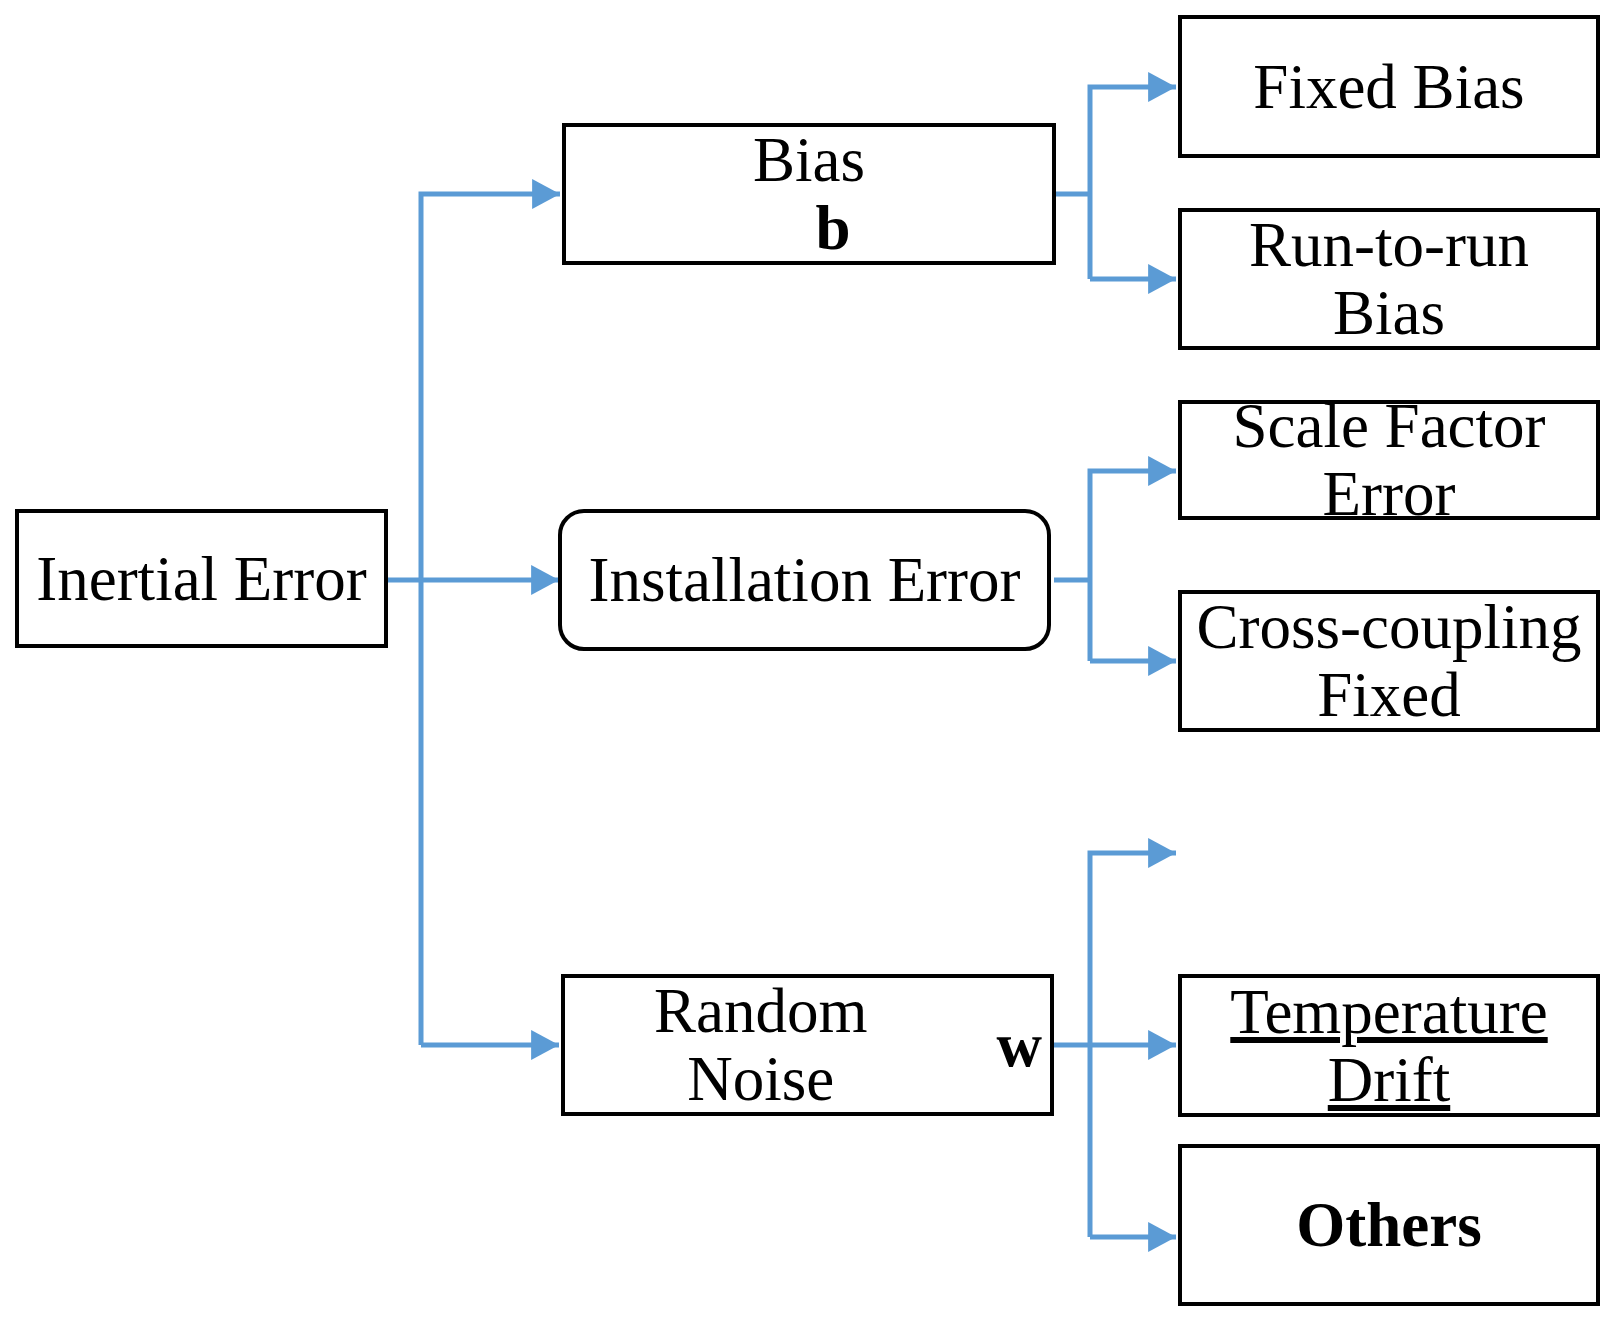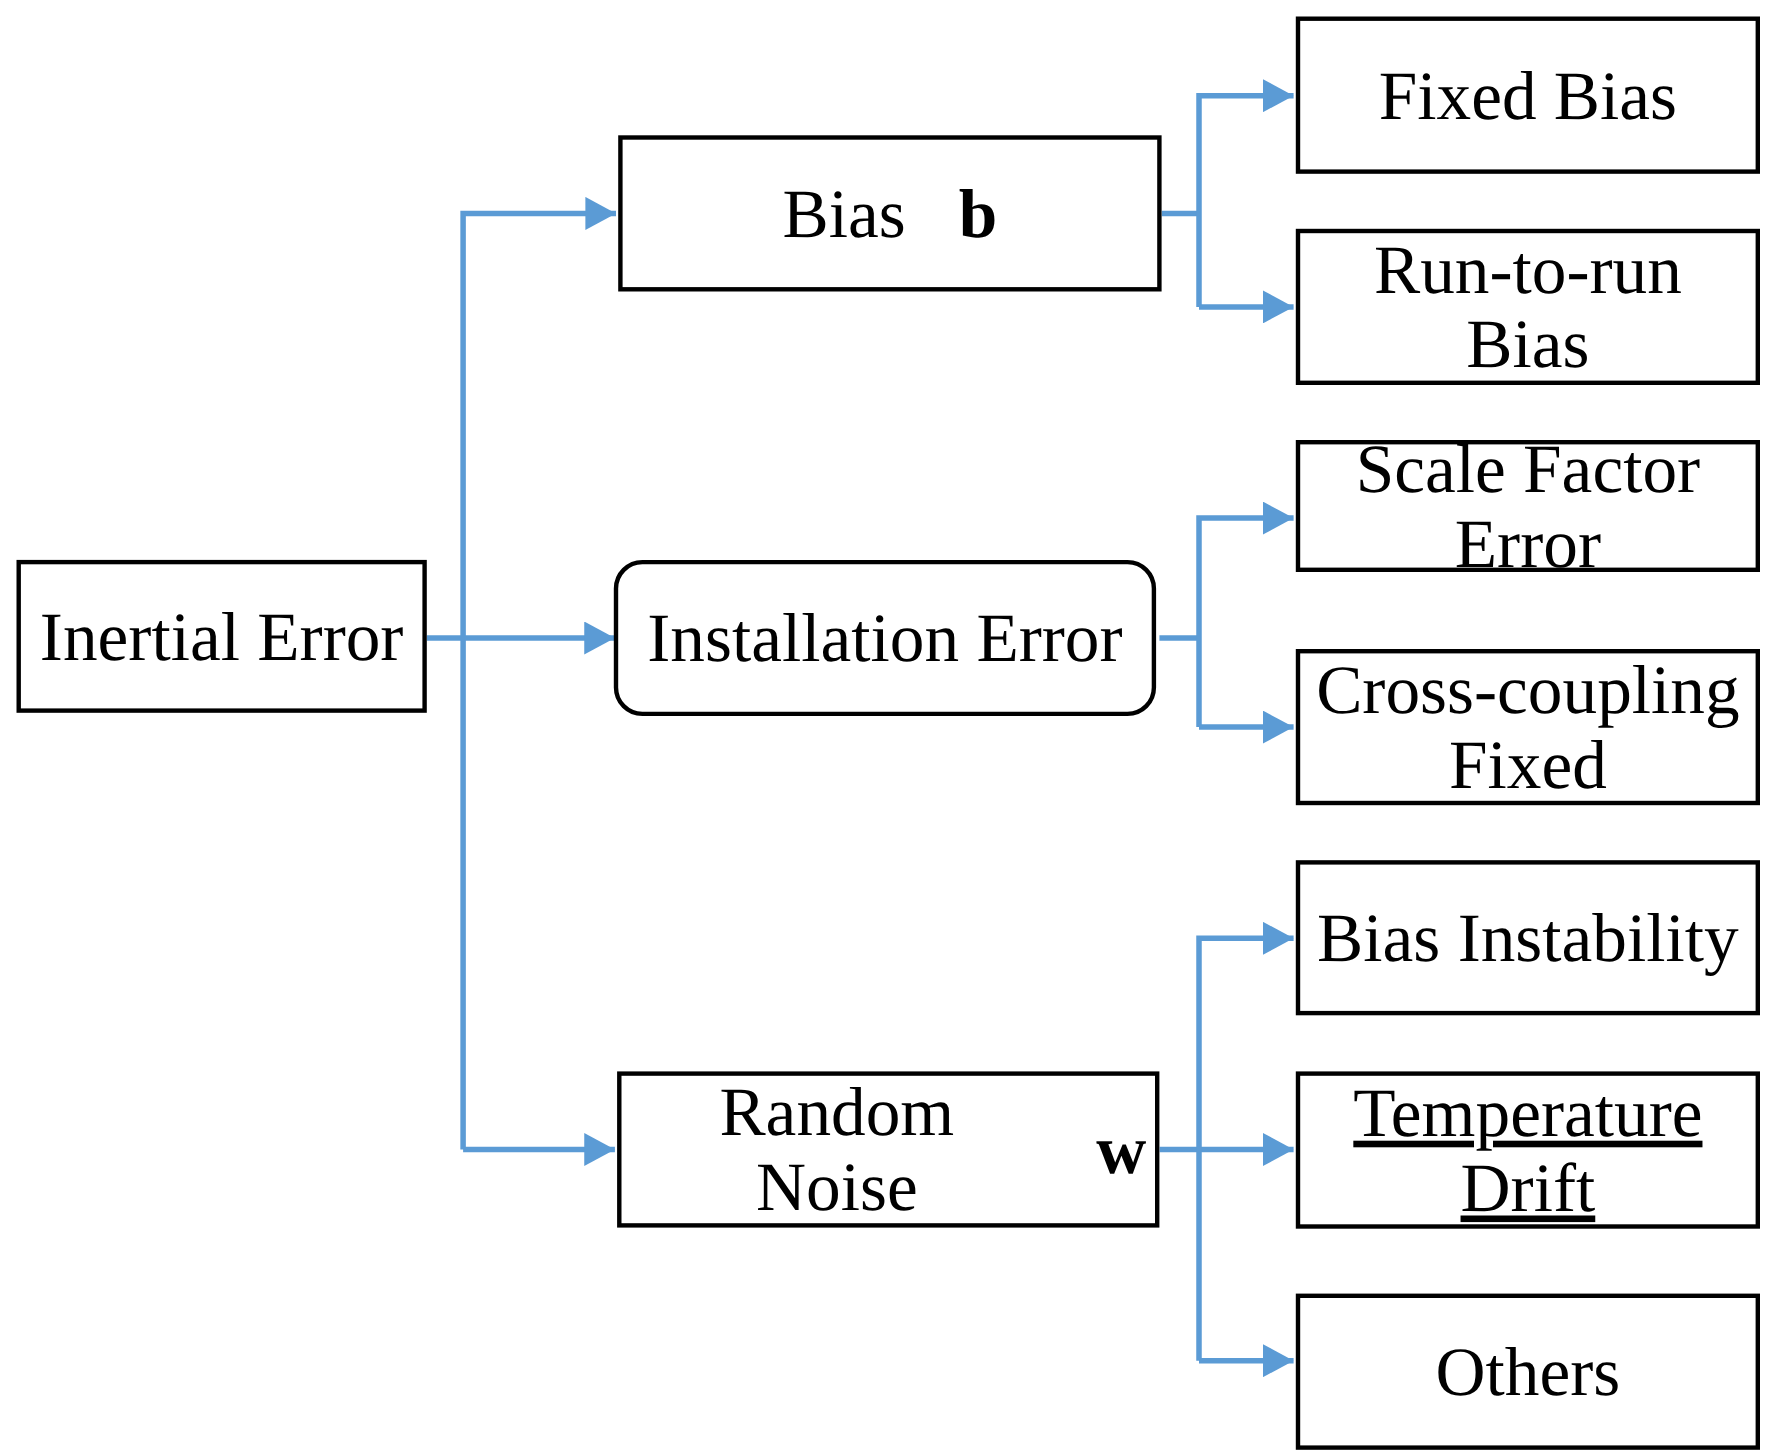--- a/index.html
+++ b/index.html
@@ -27,30 +27,30 @@
     align-items: center;
     justify-content: center;
     text-align: center;
     font-size: 63px;
     line-height: 68px;
     padding: 0 8px;
   }
   .node .sym { font-weight: bold; margin-left: 48px; }
   
   .n-root     { left: 15px;   top: 509px;  width: 373px; height: 139px; }
-  .n-bias     { left: 562px;  top: 123px;  width: 494px; height: 142px; }
+  .n-bias     { left: 562px;  top: 123px;  width: 494px; height: 142px; flex-direction: column; }
   .n-install  { left: 558px;  top: 509px;  width: 493px; height: 142px; border-radius: 26px; }
   .n-random   { left: 561px;  top: 974px;  width: 493px; height: 142px; }
   .n-fixed    { left: 1178px; top: 15px;   width: 422px; height: 143px; }
   .n-run      { left: 1178px; top: 208px;  width: 422px; height: 142px; }
   .n-scale    { left: 1178px; top: 400px;  width: 422px; height: 120px; }
   .n-cross    { left: 1178px; top: 590px;  width: 422px; height: 142px; }
   .n-instab   { left: 1178px; top: 782px;  width: 422px; height: 141px; }
   .n-temp     { left: 1178px; top: 974px;  width: 422px; height: 143px; text-decoration: underline; }
-  .n-others   { left: 1178px; top: 1176px; width: 422px; height: 142px; }
+  .n-others   { left: 1178px; top: 1144px; width: 422px; height: 162px; font-weight: bold; }
 </style>
 </head>
 <body>
 
 <div class="canvas" style="--box-border: #000000; --box-fill: #FFFFFF; --text-color: #000000;">
 
   <svg class="connectors" viewBox="0 0 1612 1320" xmlns="http://www.w3.org/2000/svg">
     <defs>
       <marker id="arrow" markerUnits="userSpaceOnUse" markerWidth="28" markerHeight="30" viewBox="0 0 26 28" refX="26" refY="14" orient="auto">
         <path class="arrowhead" d="M0,0 L26,14 L0,28 Z" fill="#5B9BD5"></path>
@@ -97,23 +97,20 @@
   </div>
   <div class="node n-run">
     <span>Run-to-run Bias</span>
   </div>
   <div class="node n-scale">
     <span>Scale Factor Error</span>
   </div>
   <div class="node n-cross">
     <span>Cross-coupling Fixed</span>
   </div>
-  <div class="node n-instab">
-    <span>Bias Instability</span>
-  </div>
   <div class="node n-temp">
     <span>Temperature Drift</span>
   </div>
   <div class="node n-others">
     <span>Others</span>
   </div>
 
 </div>
 
 </body></html>

